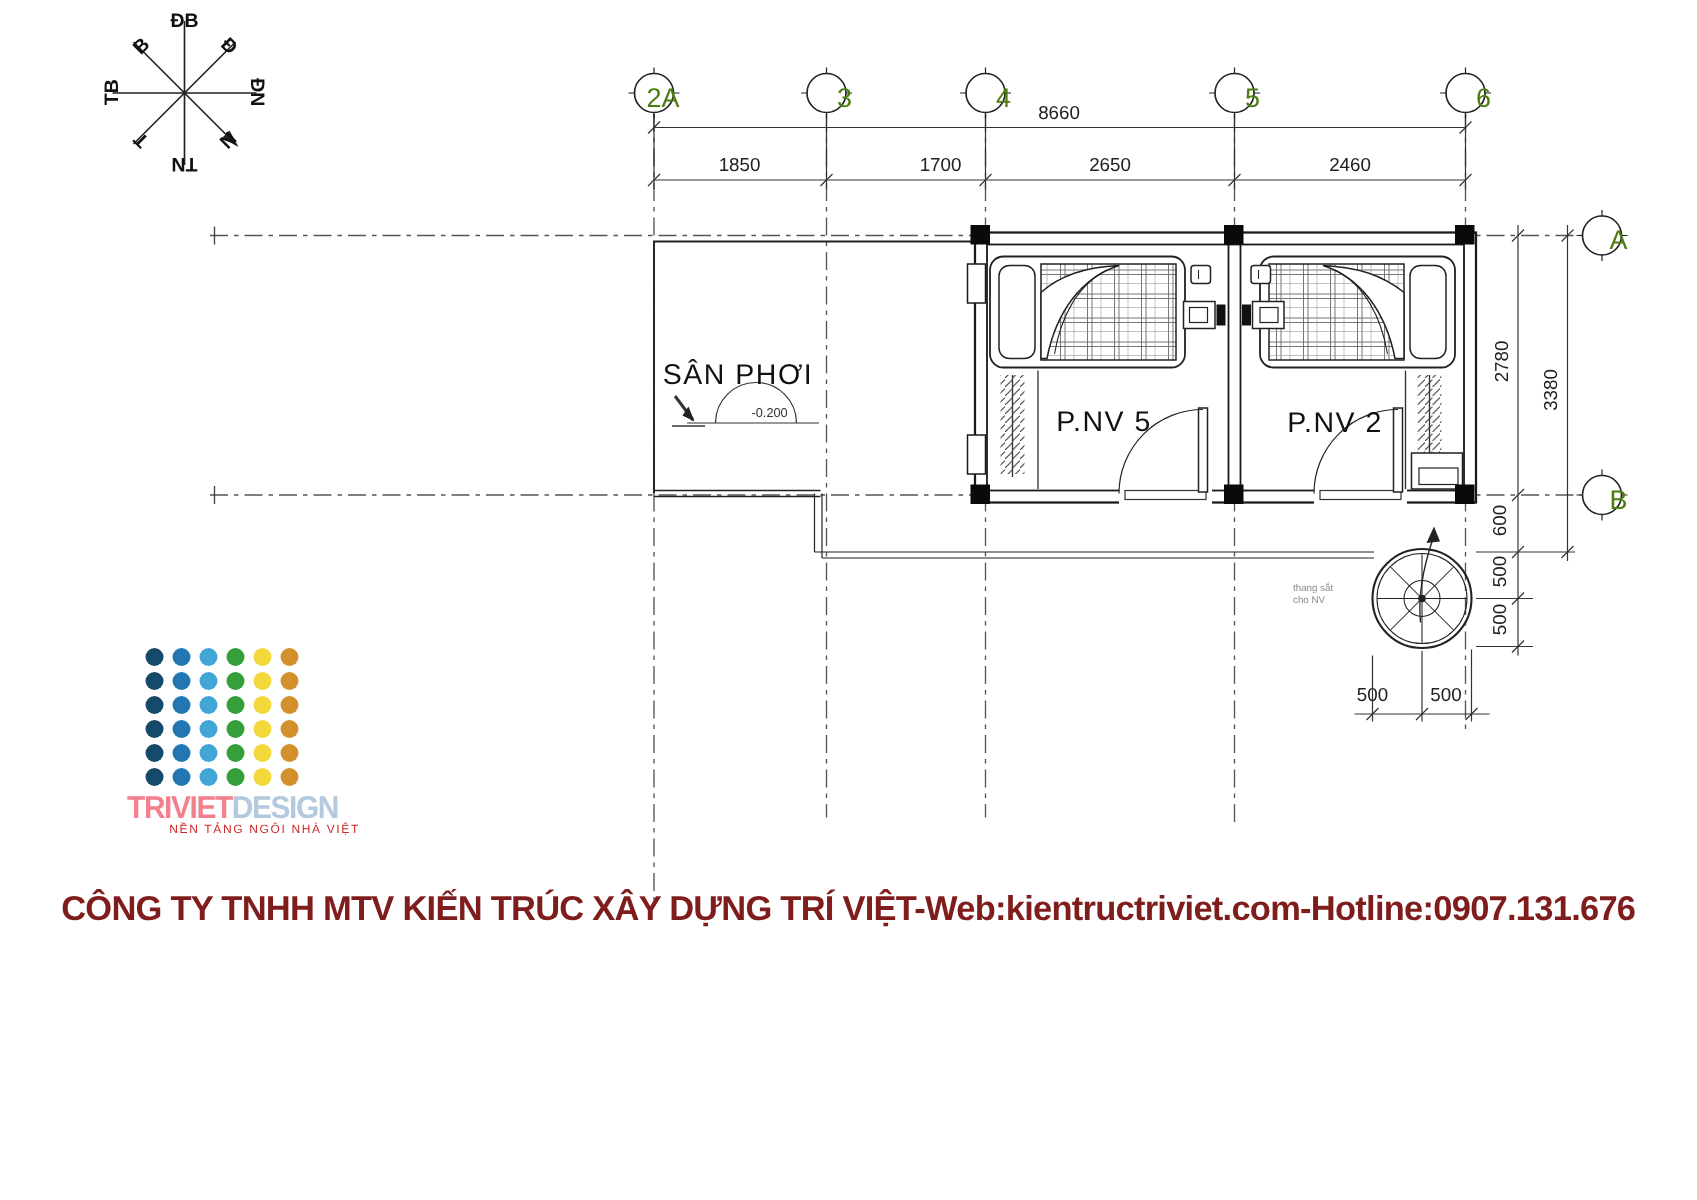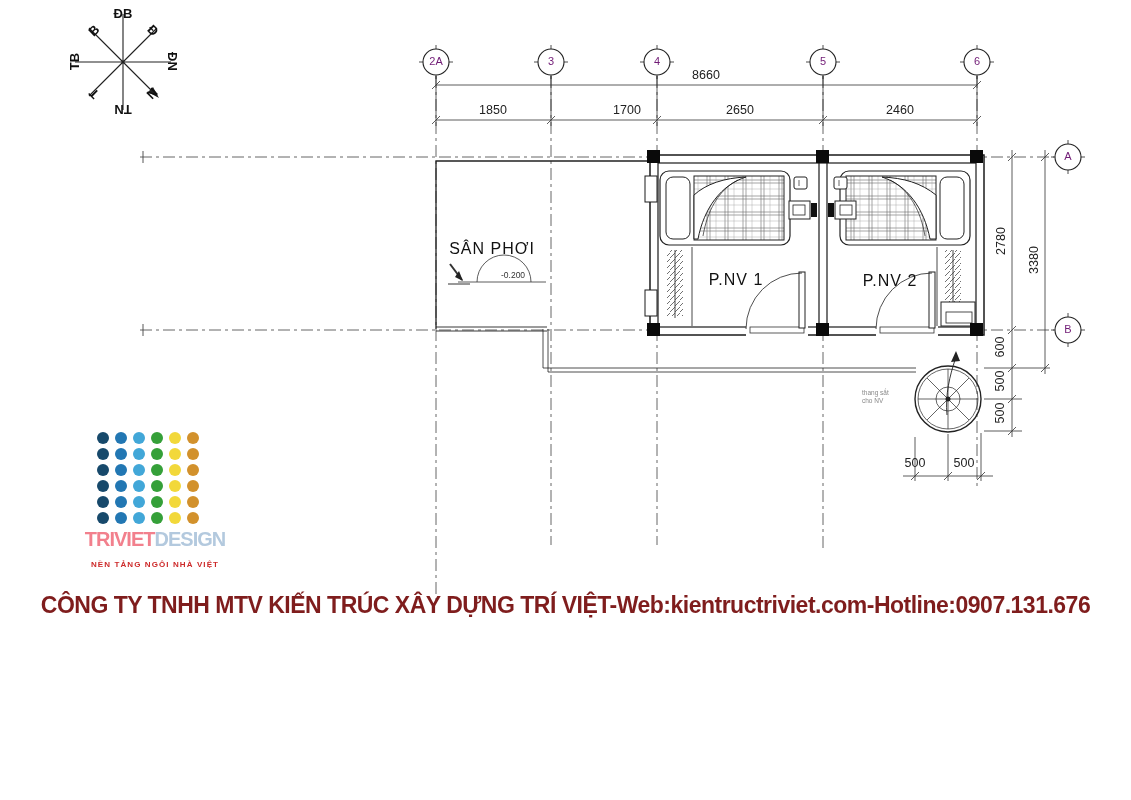--- a/index.html
+++ b/index.html
@@ -1,39 +1,39 @@
 <!DOCTYPE html>
 <html><head>
 <meta charset="utf-8">
 <style>
   html,body{margin:0;padding:0;background:#fff;}
   #canvas{position:relative;width:1131px;height:800px;background:#fff;overflow:hidden;
           font-family:"Liberation Sans",sans-serif;color:#111;}
   #plan-svg{position:absolute;left:0;top:0;}
-  .bub{position:absolute;width:34px;text-align:center;font-size:11px;color:#701a75;}
+  .bub{position:absolute;width:34px;text-align:right;font-size:18px;color:#4d7c0f;}
   .dimh{position:absolute;width:84px;text-align:center;font-size:12.5px;color:#222;}
   .vdim{position:absolute;width:60px;text-align:center;font-size:12.5px;color:#222;
         transform:rotate(-90deg);transform-origin:center;}
   .cmp{position:absolute;width:40px;text-align:center;font-size:13px;font-weight:bold;color:#111;
        transform-origin:center;}
-  .room{position:absolute;text-align:center;font-size:16px;letter-spacing:1px;color:#111;}
+  .room{position:absolute;text-align:center;font-size:19px;letter-spacing:1px;color:#111;}
   .tiny{position:absolute;font-size:6.5px;line-height:7px;color:#888;}
   #level-mark-text{position:absolute;font-size:8.5px;color:#333;}
   #drawing-title{position:absolute;left:450px;top:552px;width:540px;text-align:center;
      font-size:21px;letter-spacing:-0.3px;color:#161616;}
   #footer-watermark{position:absolute;left:0;top:592px;width:1131px;text-align:center;
      font-size:23px;font-weight:bold;letter-spacing:-0.5px;color:#7f1d1d;white-space:nowrap;}
   #logo{position:absolute;left:70px;top:430px;width:170px;}
   #logo-dots{position:absolute;left:27px;top:2px;display:flex;gap:6px;}
   .dcol{display:flex;flex-direction:column;gap:4px;}
   .dot{width:12px;height:12px;border-radius:50%;}
   #logo-brand{position:absolute;left:0px;top:97px;width:170px;text-align:center;
      font-size:21px;font-weight:bold;letter-spacing:-1px;transform:scaleX(0.95);white-space:nowrap;}
-  #logo-tagline{position:absolute;left:0px;top:130px;width:170px;text-align:center;
-     font-size:8px;font-weight:bold;letter-spacing:1.1px;white-space:nowrap;}
+  #logo-tagline{position:absolute;left:0px;top:118px;width:170px;text-align:right;
+     font-size:8px;font-weight:normal;letter-spacing:1.1px;white-space:nowrap;}
 </style>
 </head>
 <body>
 
 <div id="canvas">
 
 <svg id="plan-svg" width="1131" height="800" viewBox="0 0 1131 800">
   <defs>
     <pattern id="plaid" width="18" height="16" patternUnits="userSpaceOnUse">
       <rect width="18" height="16" fill="#fff"></rect>
@@ -229,21 +229,21 @@
   <span class="vdim" style="left:1004px;top:253px;">3380</span>
   <span class="vdim" style="left:970px;top:340px;">600</span>
   <span class="vdim" style="left:970px;top:374px;">500</span>
   <span class="vdim" style="left:970px;top:406px;">500</span>
 
   <span class="dimh" style="left:889px;top:456px;width:52px;">500</span>
   <span class="dimh" style="left:938px;top:456px;width:52px;">500</span>
 
   <span class="room" style="left:432px;top:240px;width:120px;">SÂN PHƠI</span>
   <span id="level-mark-text" style="left:501px;top:270px;">-0.200</span>
-  <span class="room" style="left:686px;top:271px;width:100px;">P.NV 1</span>
+  <span class="room" style="left:686px;top:271px;width:100px;">P.NV 5</span>
   <span class="room" style="left:840px;top:272px;width:100px;">P.NV 2</span>
   <span class="tiny" style="left:862px;top:389px;">thang sắt</span>
   <span class="tiny" style="left:862px;top:397px;">cho NV</span>
 
   <div id="footer-watermark">CÔNG TY TNHH MTV KIẾN TRÚC XÂY DỰNG TRÍ VIỆT-Web:kientructriviet.com-Hotline:0907.131.676</div>
 
   <div id="logo">
     <div id="logo-dots">
         <div class="dcol">
           <div class="dot" style="background: rgb(23, 73, 107);"></div>

